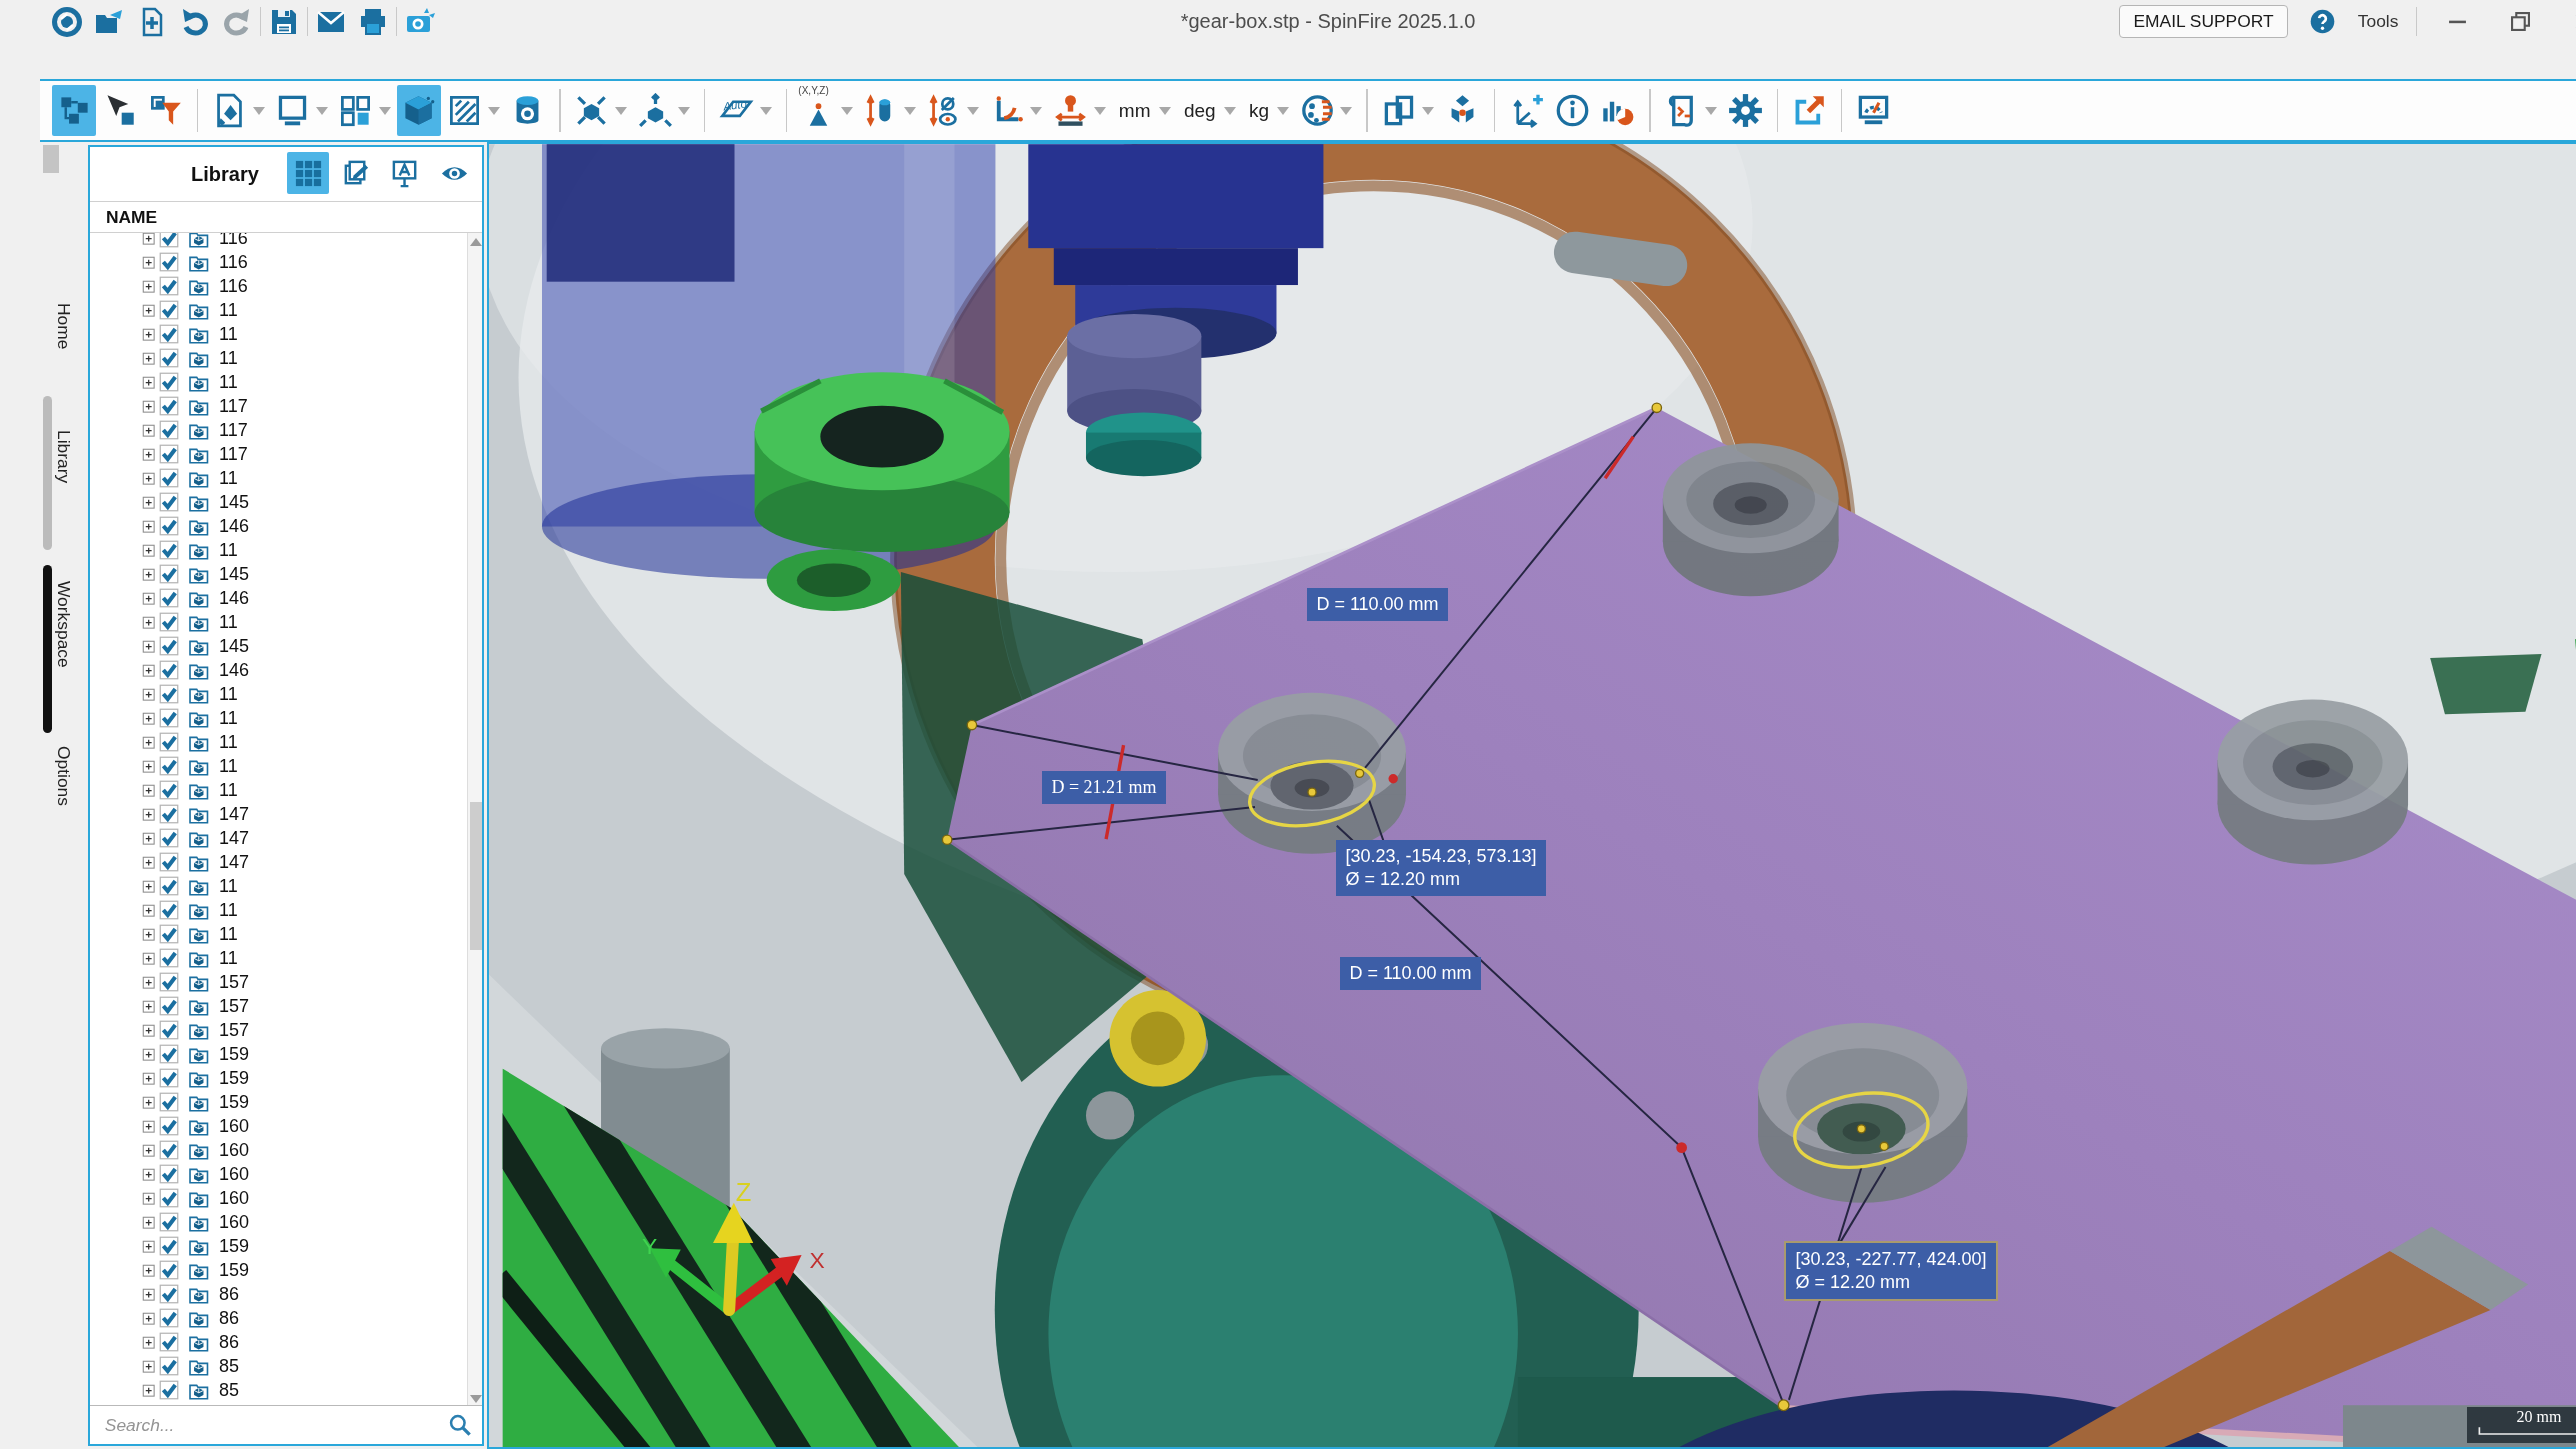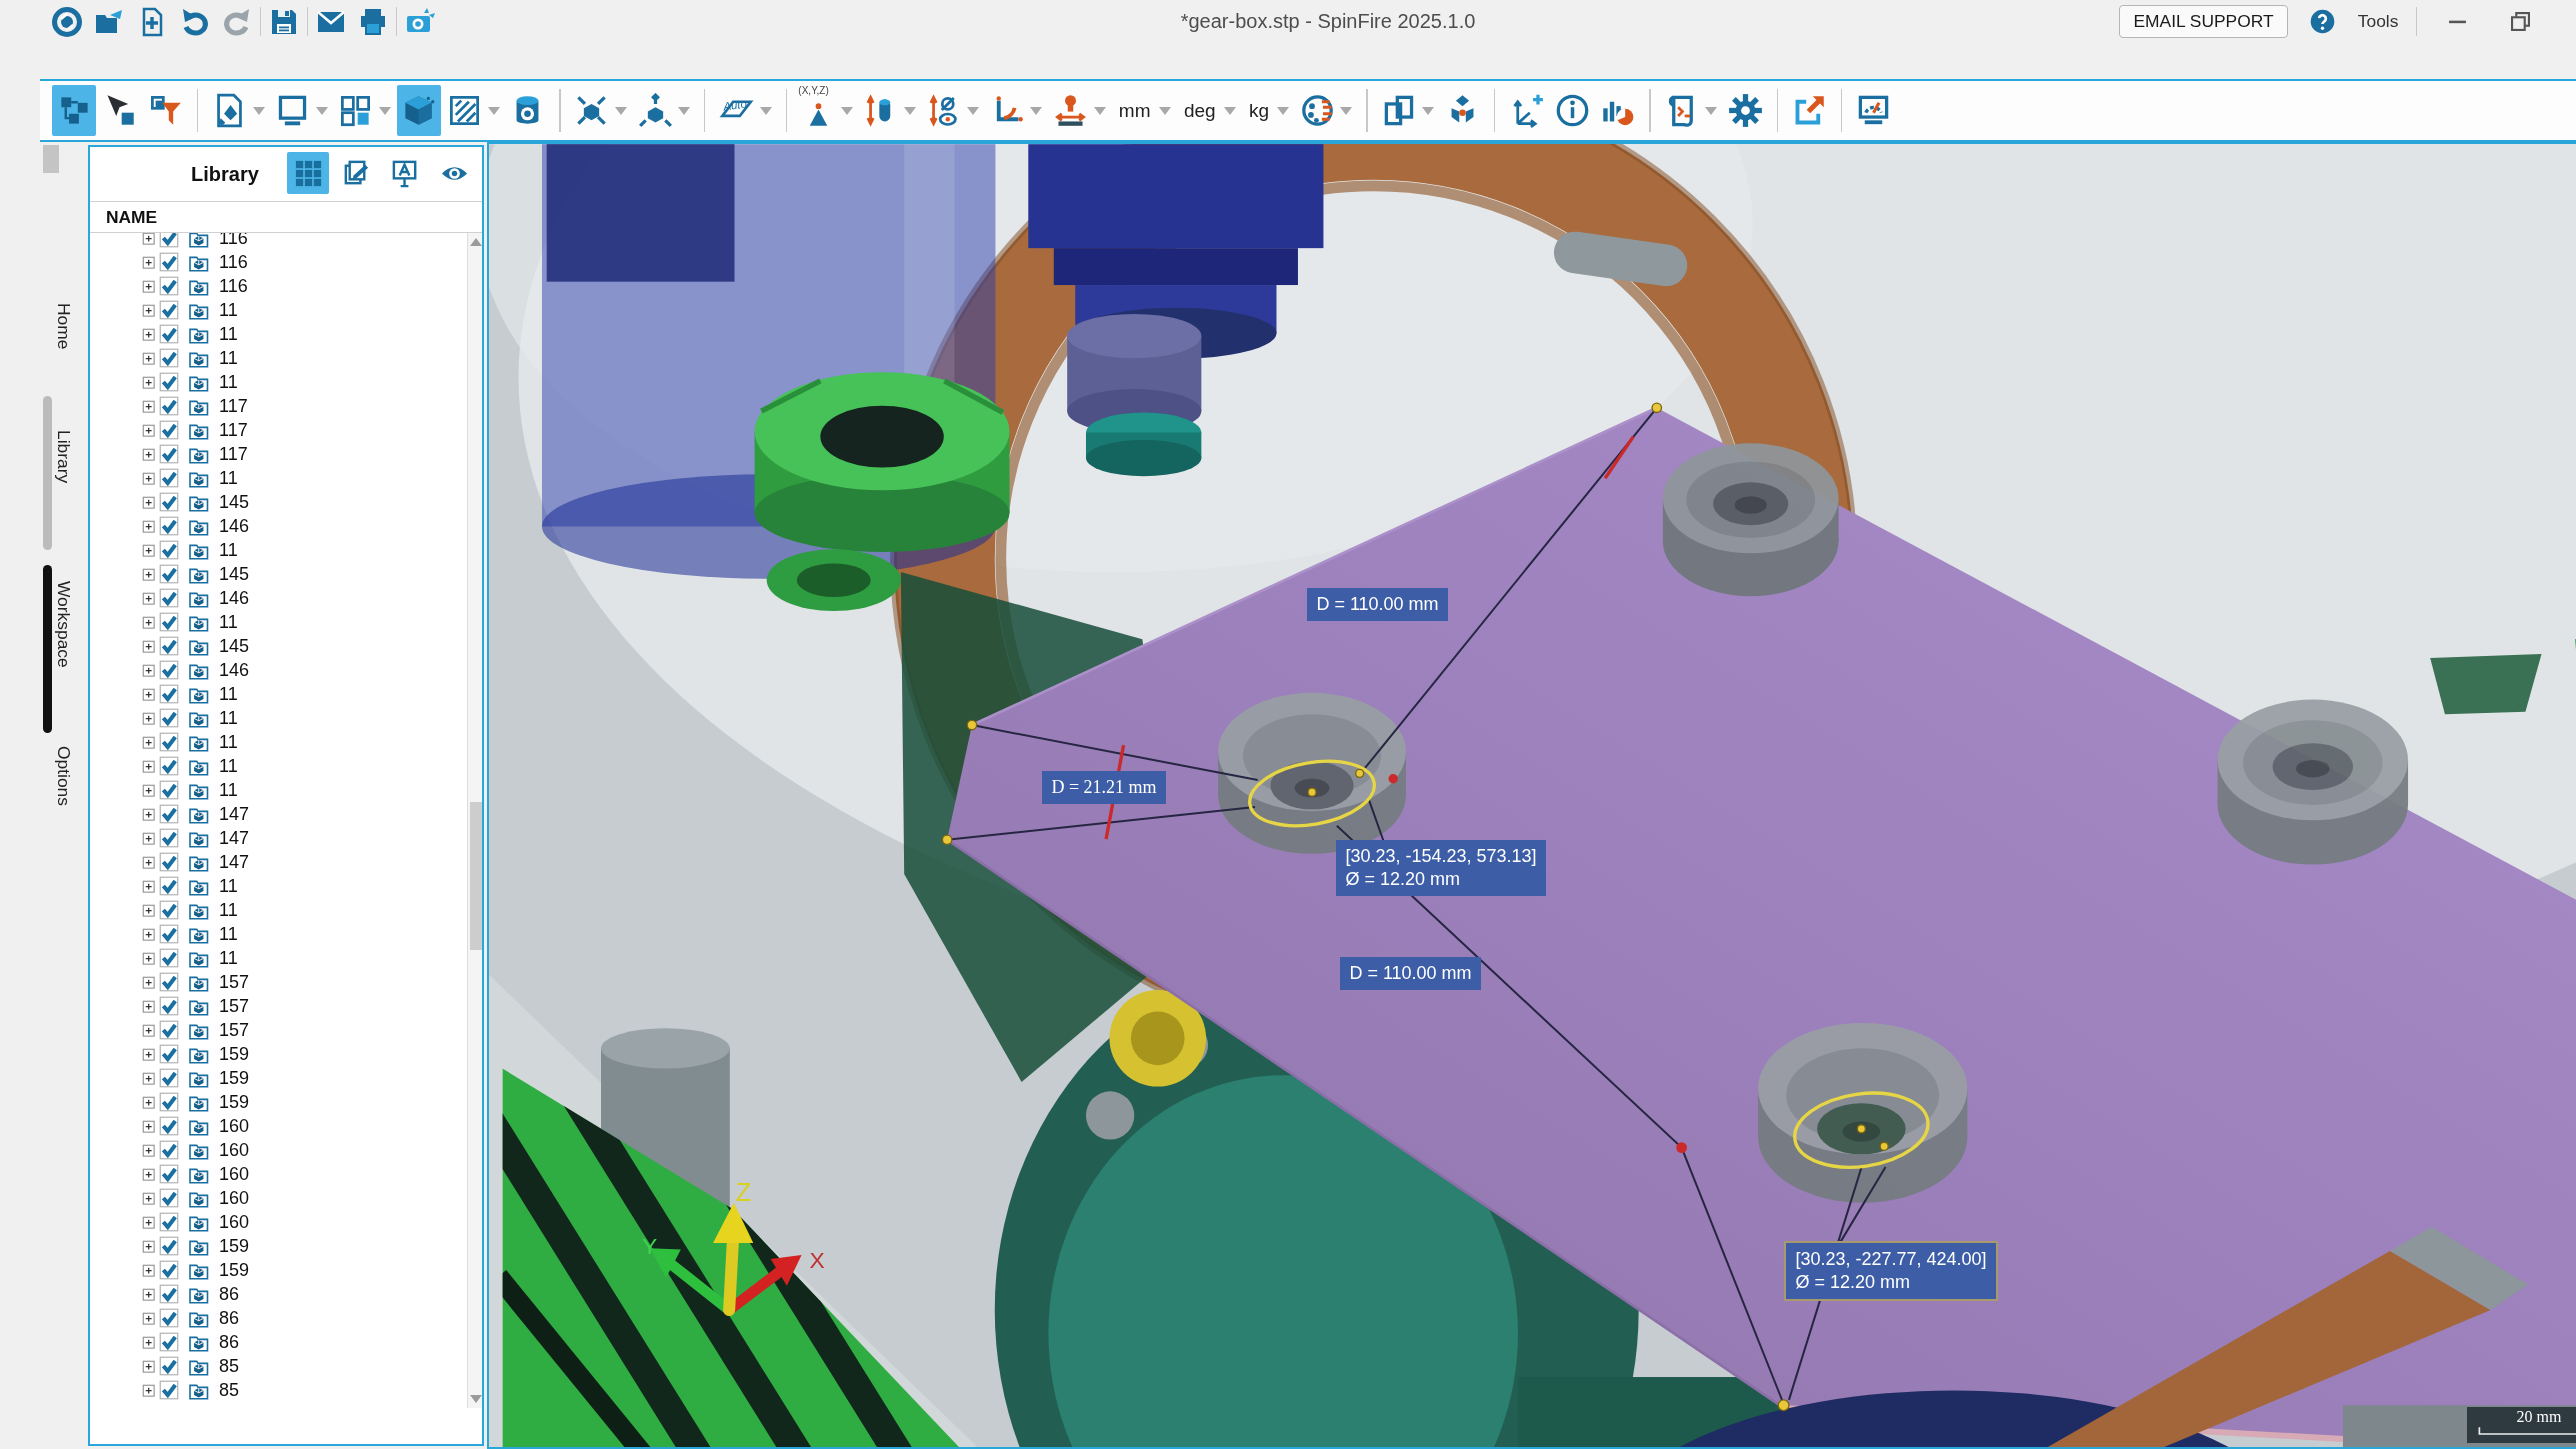--- a/index.html
+++ b/index.html
@@ -1669,20 +1669,29 @@
             </span>
             <span class="tr-label">85</span>
           </div>
         </div>
       <div id="tree-scrollbar">
         <div id="scroll-up" class="scroll-arrow"></div>
         <div id="scroll-thumb"></div>
         <div id="scroll-down" class="scroll-arrow"></div>
       </div>
     </div>
+    <div id="search-row">
+      <input id="search-input" placeholder="Search..." style="">
+      <span id="search-icon-wrap">
+        <svg width="27" height="27" viewBox="0 0 32 32">
+          <circle cx="14" cy="14" r="8" fill="none" stroke="#2b7fb0" stroke-width="3"></circle>
+          <path d="M20 20l8 8" stroke="#2b7fb0" stroke-width="4"></path>
+        </svg>
+      </span>
+    </div>
   </div>
 
   <div id="viewport">
     <svg id="scene" width="2129" height="1307" viewBox="666 212 3174 1948">
       <defs>
         <linearGradient id="plateG" x1="0" y1="1" x2="1" y2="0">
           <stop offset="0" stop-color="#8f74a8"></stop>
             <stop offset="0.5" stop-color="#9d81bd"></stop>
             <stop offset="1" stop-color="#a98ecb"></stop>
         </linearGradient>

